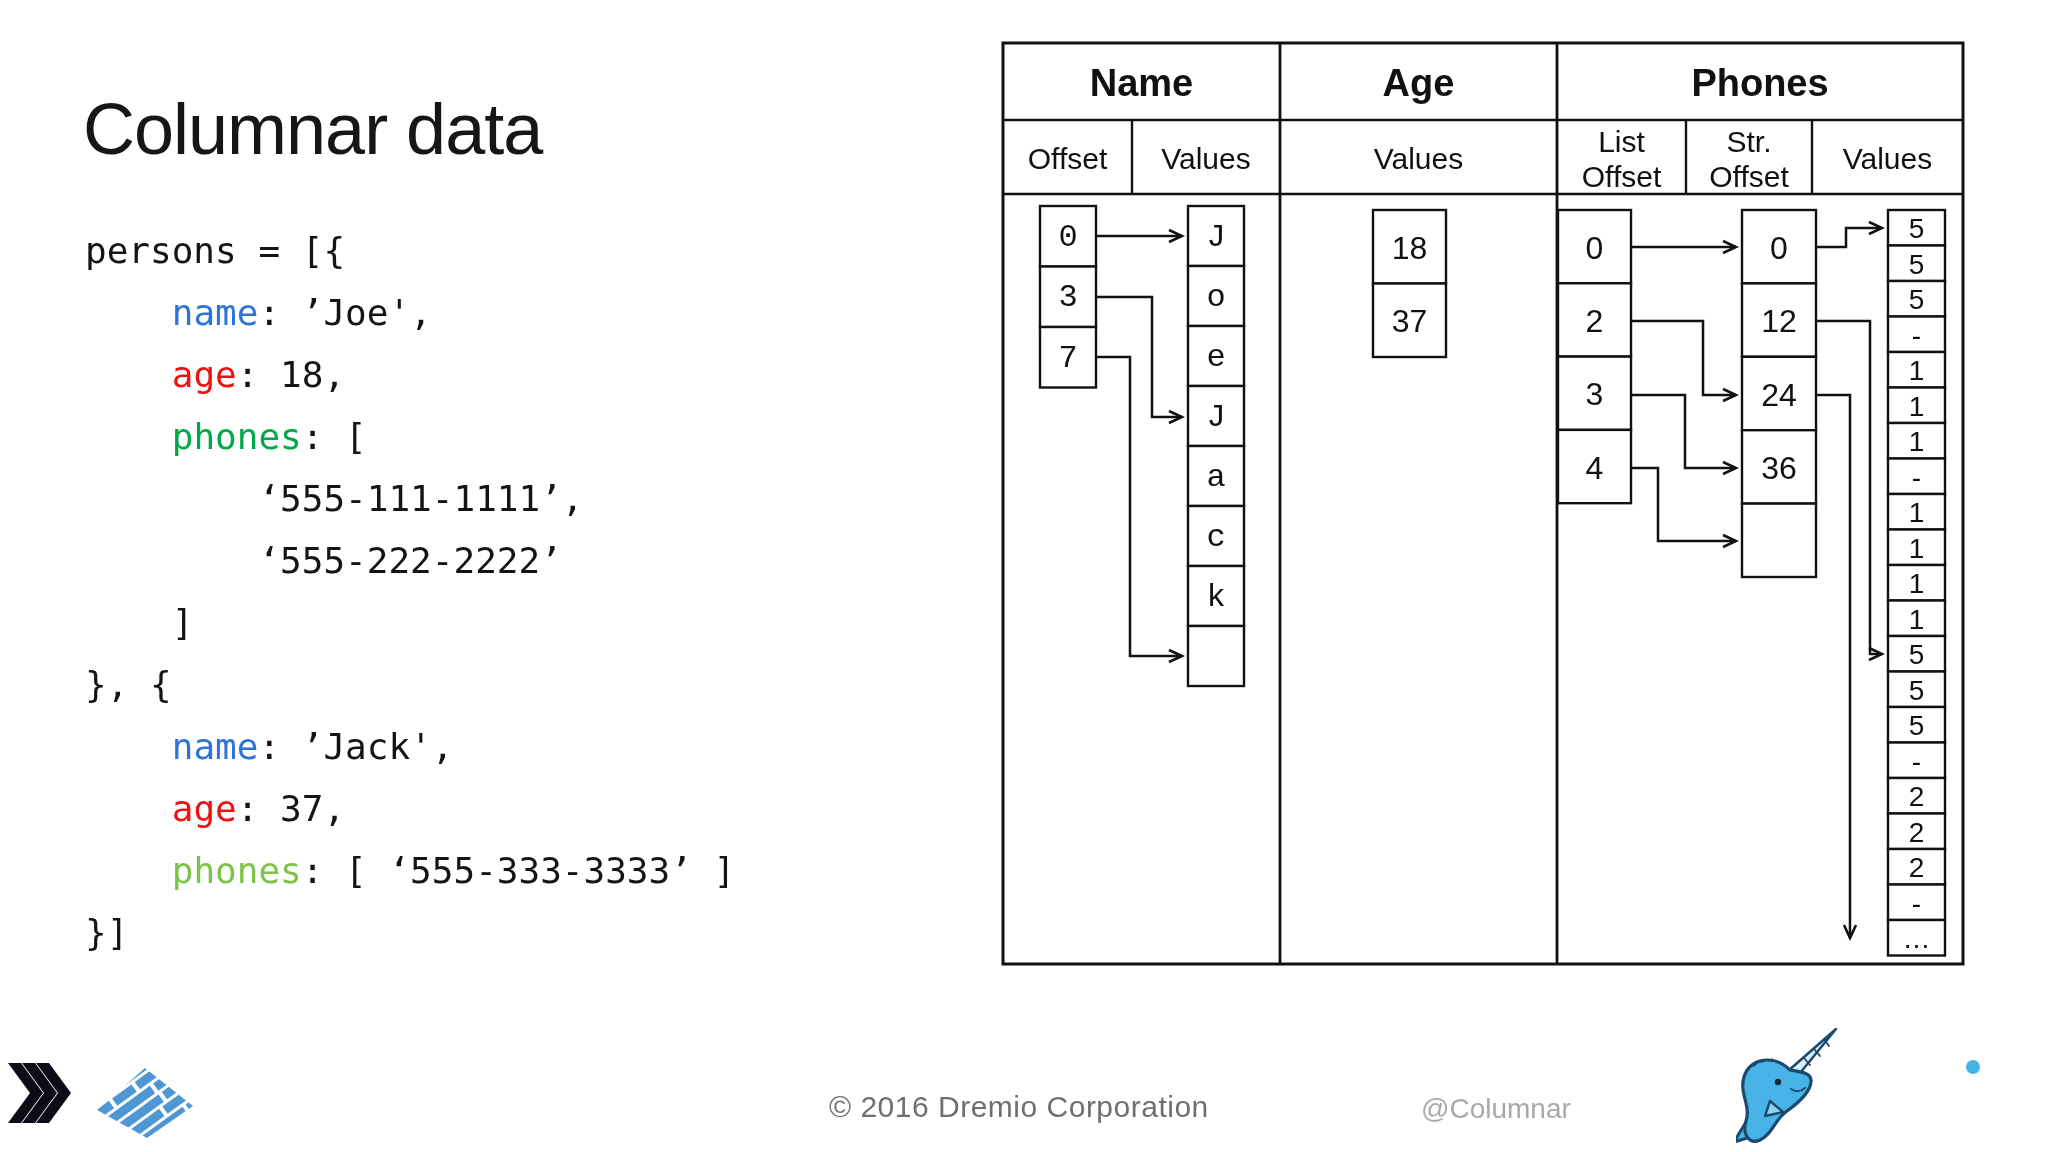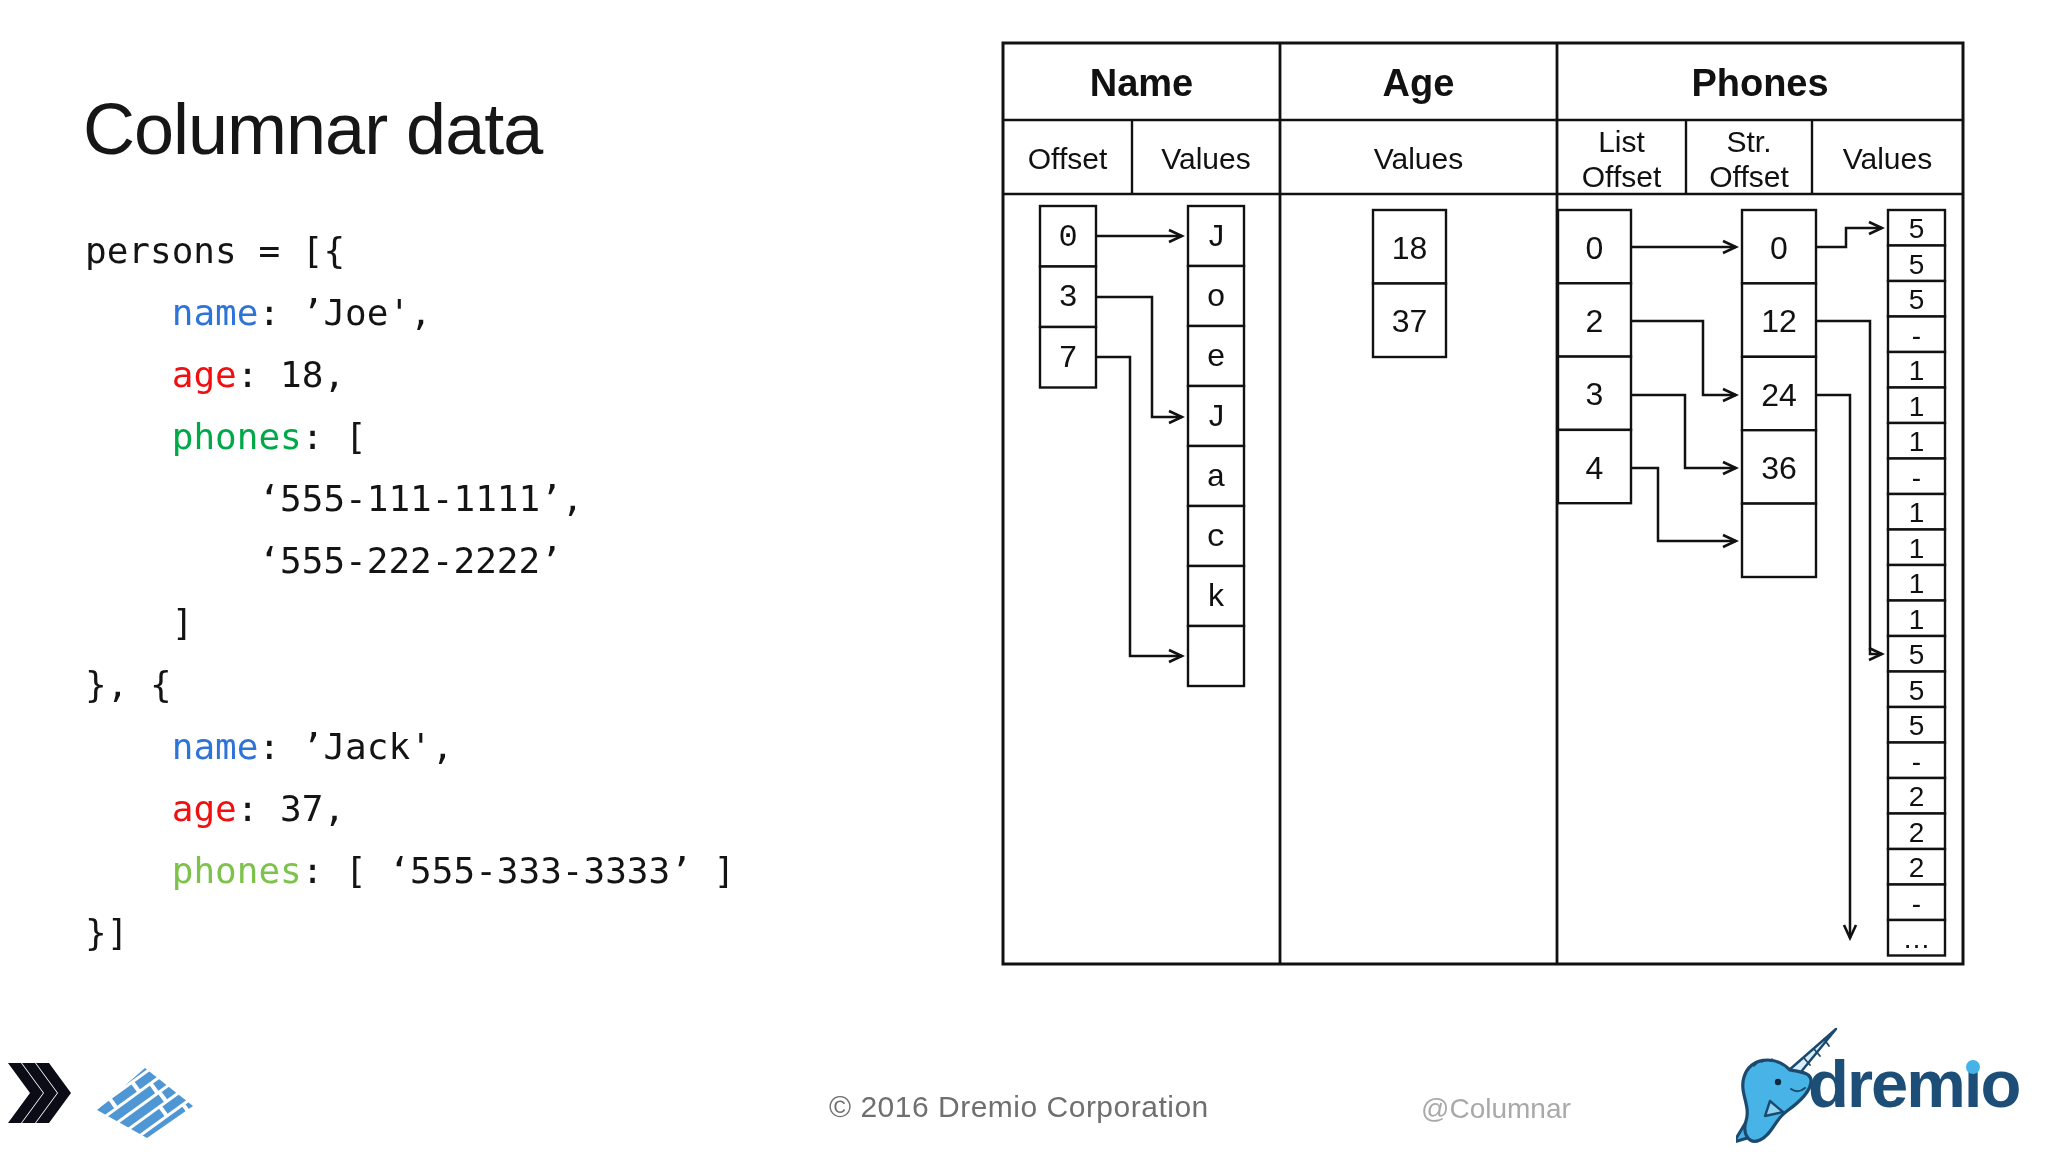--- a/index.html
+++ b/index.html
@@ -231,18 +231,17 @@
       <path d="M68,32 L74,39 M78,23 L84,30 M88,13 L93,20" fill="none" stroke-width="1.8"></path>
       <path d="M10,96 L-2,116 L18,110 Z" fill="#47b3e7" stroke-width="3"></path>
       <path d="M54,44 C38,28 14,32 8,51 C3,67 15,79 10,95 C6,108 13,119 24,114 C37,108 38,94 51,85 C65,75 74,66 75,56 C76,47 66,46 54,44 Z" fill="#47b3e7" stroke-width="3.2"></path>
       <path d="M34,75 L47,86 L29,90 Z" fill="#8ed4f2" stroke-width="2.4"></path>
       <path d="M55,63 q7,5 14,-1" fill="none" stroke-width="2"></path>
       <circle cx="42" cy="56" r="3.2" fill="#12293d" stroke="none"></circle>
       <path d="M18,40 l3,-3 M26,36 l2,-2 M34,35 l2,-2" fill="none" stroke-width="1.6"></path>
     </g>
   </svg>
 
-  <div class="brand">dremıo</div>
   <div class="i-dot"></div>
 
   <div class="copyright">© 2016 Dremio Corporation</div>
   <div class="handle">@Columnar</div>
 </div>
 
 </body></html>

